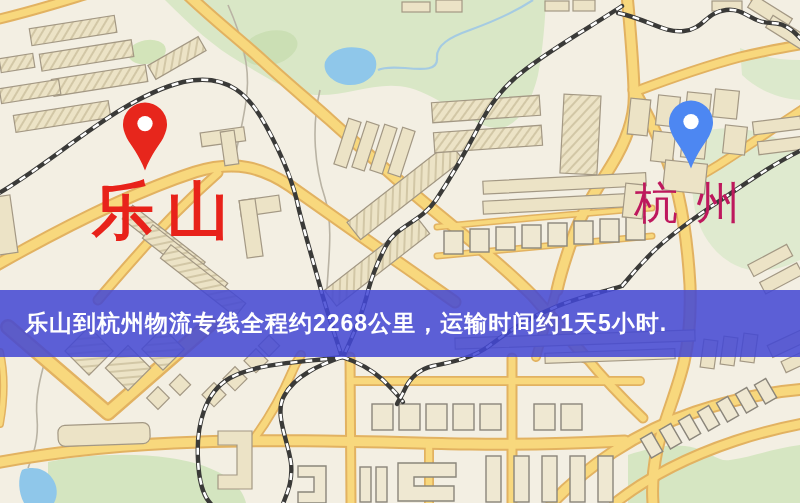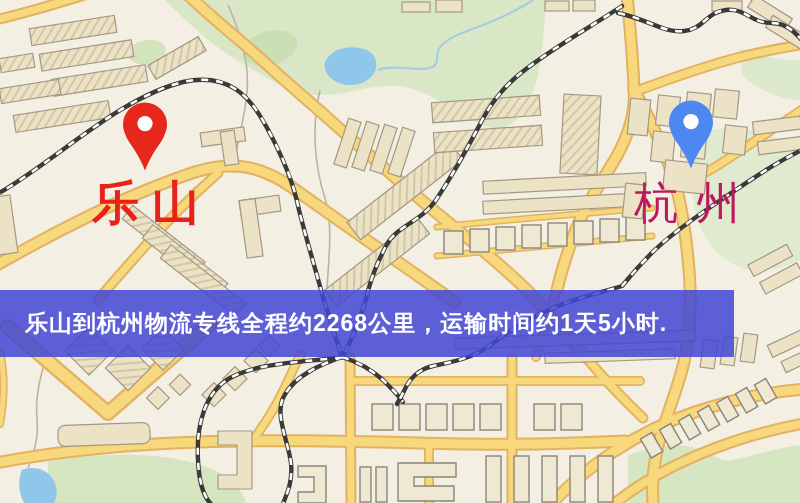--- a/index.html
+++ b/index.html
@@ -17,24 +17,24 @@
   
   .bld{fill:#ece3c6;stroke:#a39884;stroke-width:1.2;}
   .bldh{fill:url(#hatch);stroke:#a39884;stroke-width:1.2;}
   .bldg{fill:#efe8d2;stroke:#8b867b;stroke-width:1.4;}
   .stream{fill:none;stroke:#b9b3a4;stroke-width:1.6;}
   .bluestream{fill:none;stroke:#a5cbe2;stroke-width:2.2;}
   .pin{position:absolute;width:46px;height:72px;}
   .pin-origin{left:122px;top:101px;}
   .pin-dest{left:668px;top:99px;}
   .place-label{position:absolute;font-family:"Liberation Serif", serif;line-height:1;white-space:nowrap;}
-  .label-origin{left:92px;top:180px;font-size:47px;font-weight:bold;letter-spacing:13px;color:#e8221a;}
+  .label-origin{left:92px;top:180px;font-size:62px;font-weight:bold;letter-spacing:13px;color:#e8221a;}
   .label-dest{left:634px;top:182px;font-size:44px;font-weight:500;letter-spacing:18px;color:#2a2ad8;}
   .banner{
-    position:absolute;left:0;top:290px;width:734px;height:67px;
+    position:absolute;left:0;top:290px;width:800px;height:67px;
     background:rgba(66,71,212,0.86);display:flex;align-items:center;
   }
   .banner span{
     padding-left:25px;font-size:23px;font-weight:bold;color:#ffffff;
     letter-spacing:1px;white-space:nowrap;
   }
 </style>
 </head>
 <body>
 

